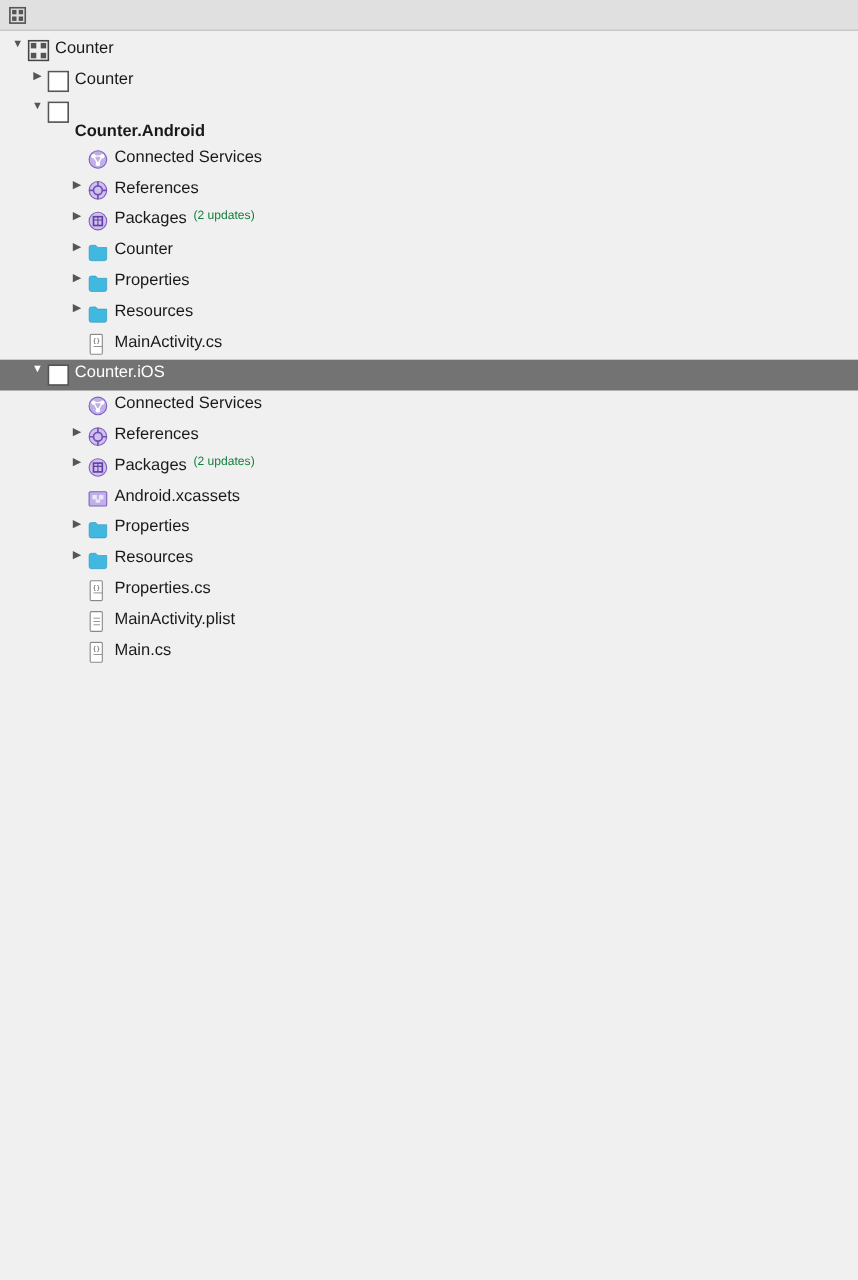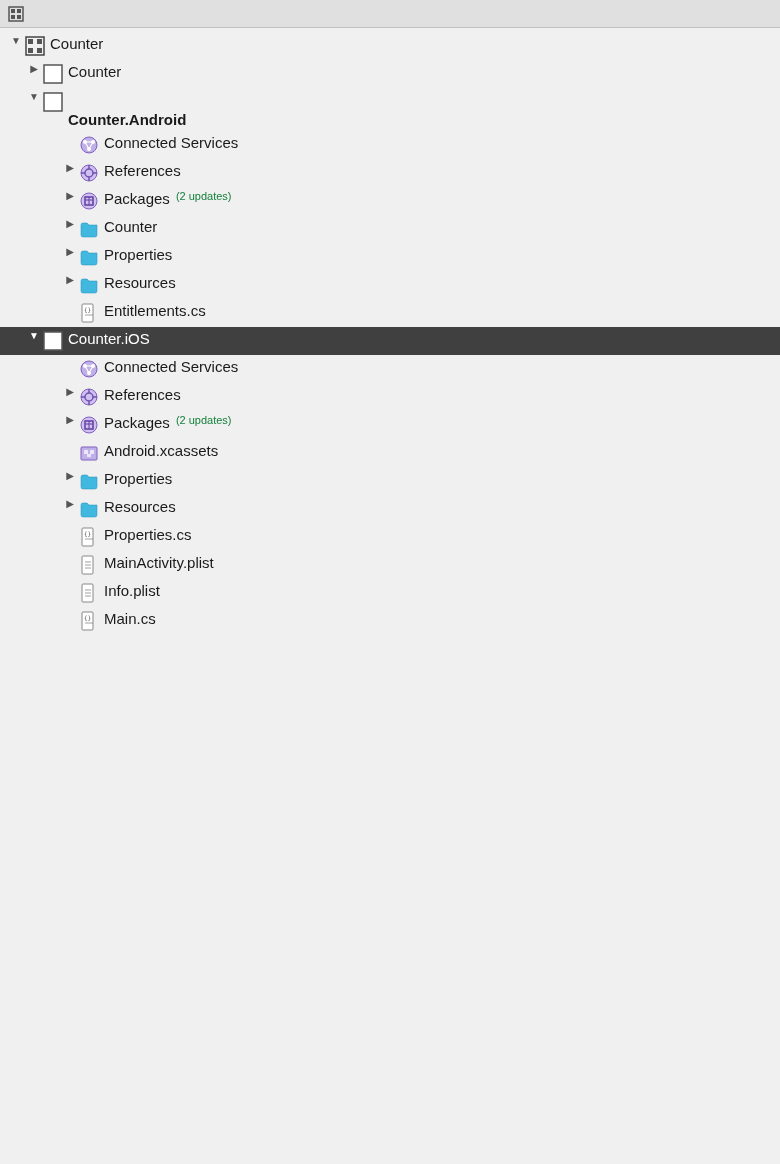--- a/index.html
+++ b/index.html
@@ -53,21 +53,21 @@
     }
     .tree-item {
       display: flex;
       align-items: flex-start;
       padding: 3px 0;
       cursor: pointer;
       white-space: nowrap;
       min-height: 28px;
     }
     .tree-item.selected {
-      background: #404040;
+      background: #737373;
       color: white;
     }
     .tree-item.selected .item-label {
       color: white;
     }
     .indent {
       display: inline-block;
       flex-shrink: 0;
     }
     .chevron {
@@ -245,21 +245,21 @@
       <div class="tree-item">
         <span class="indent" style="width: 62px;"></span>
         <span class="chevron none"></span>
         <span class="item-icon">
           <svg width="20" height="20" viewBox="0 0 20 20">
         <rect x="3" y="1" width="11" height="18" rx="1" fill="white" stroke="#888" stroke-width="1"></rect>
         <line x1="6" y1="12" x2="14" y2="12" stroke="#888" stroke-width="0.8"></line>
         <text x="5" y="9" font-size="6" fill="#555" font-family="monospace">{}</text>
       </svg>
         </span>
-        <span class="item-label">Entitlements.cs</span>
+        <span class="item-label">MainActivity.cs</span>
       </div>
       <div class="tree-item selected">
         <span class="indent" style="width: 26px;"></span>
         <span class="chevron open"></span>
         <span class="item-icon">
           <svg width="20" height="20" viewBox="0 0 20 20">
         <rect x="1" y="1" width="18" height="18" fill="white" stroke="#555" stroke-width="1.5"></rect>
       </svg>
         </span>
         <span class="item-label">Counter.iOS</span>
@@ -366,33 +366,20 @@
       </svg>
         </span>
         <span class="item-label">MainActivity.plist</span>
       </div>
       <div class="tree-item">
         <span class="indent" style="width: 62px;"></span>
         <span class="chevron none"></span>
         <span class="item-icon">
           <svg width="20" height="20" viewBox="0 0 20 20">
         <rect x="3" y="1" width="11" height="18" rx="1" fill="white" stroke="#888" stroke-width="1"></rect>
-        <line x1="6" y1="7" x2="12" y2="7" stroke="#888" stroke-width="0.8"></line>
-        <line x1="6" y1="10" x2="12" y2="10" stroke="#888" stroke-width="0.8"></line>
-        <line x1="6" y1="13" x2="12" y2="13" stroke="#888" stroke-width="0.8"></line>
-      </svg>
-        </span>
-        <span class="item-label">Info.plist</span>
-      </div>
-      <div class="tree-item">
-        <span class="indent" style="width: 62px;"></span>
-        <span class="chevron none"></span>
-        <span class="item-icon">
-          <svg width="20" height="20" viewBox="0 0 20 20">
-        <rect x="3" y="1" width="11" height="18" rx="1" fill="white" stroke="#888" stroke-width="1"></rect>
         <line x1="6" y1="12" x2="14" y2="12" stroke="#888" stroke-width="0.8"></line>
         <text x="5" y="9" font-size="6" fill="#555" font-family="monospace">{}</text>
       </svg>
         </span>
         <span class="item-label">Main.cs</span>
       </div>
     </div>
 </div>
 
 </body></html>

